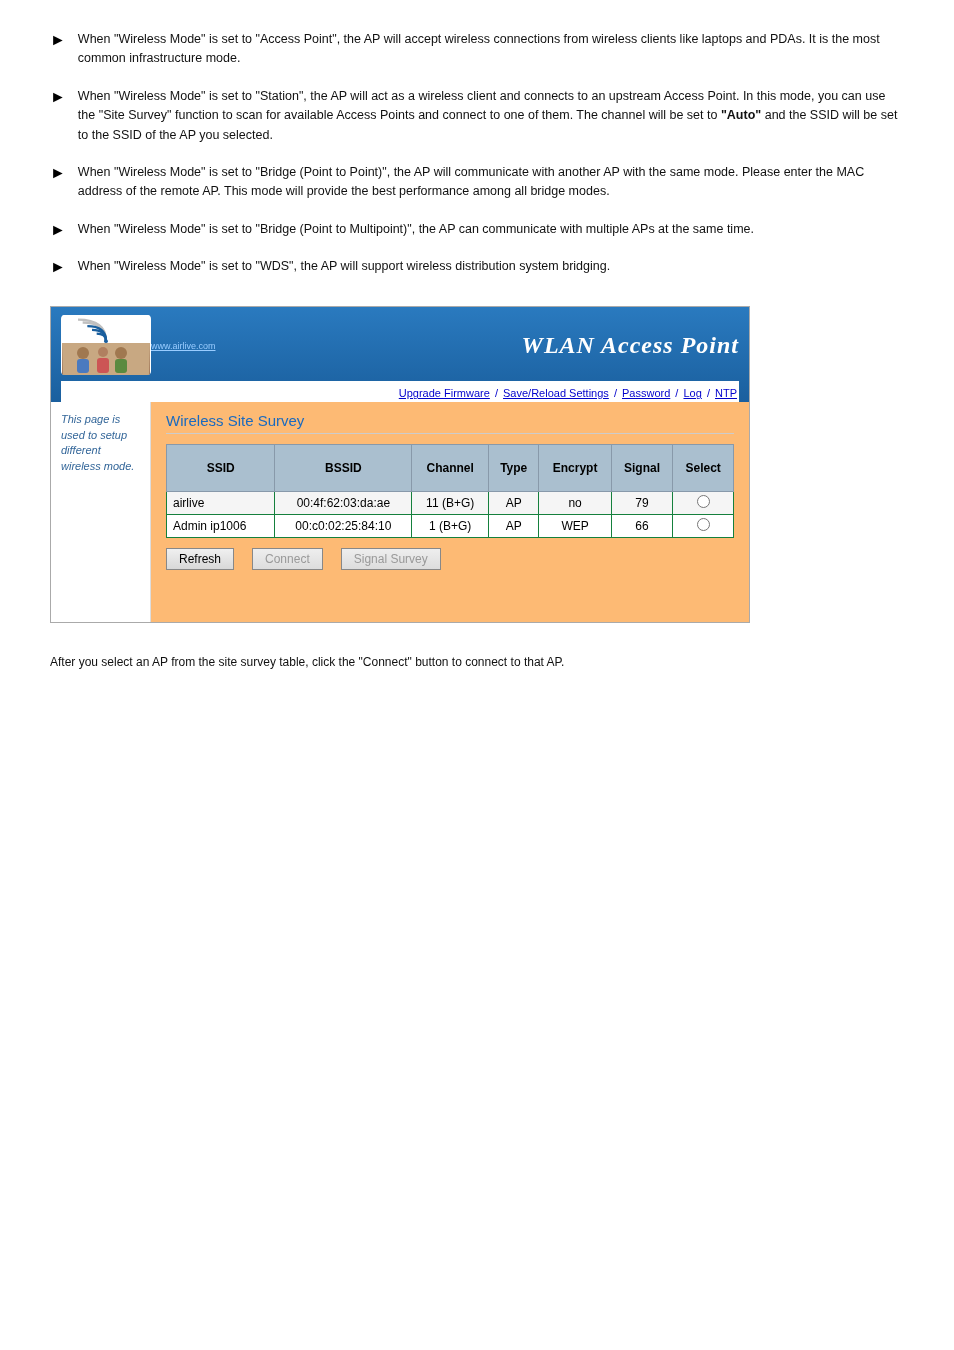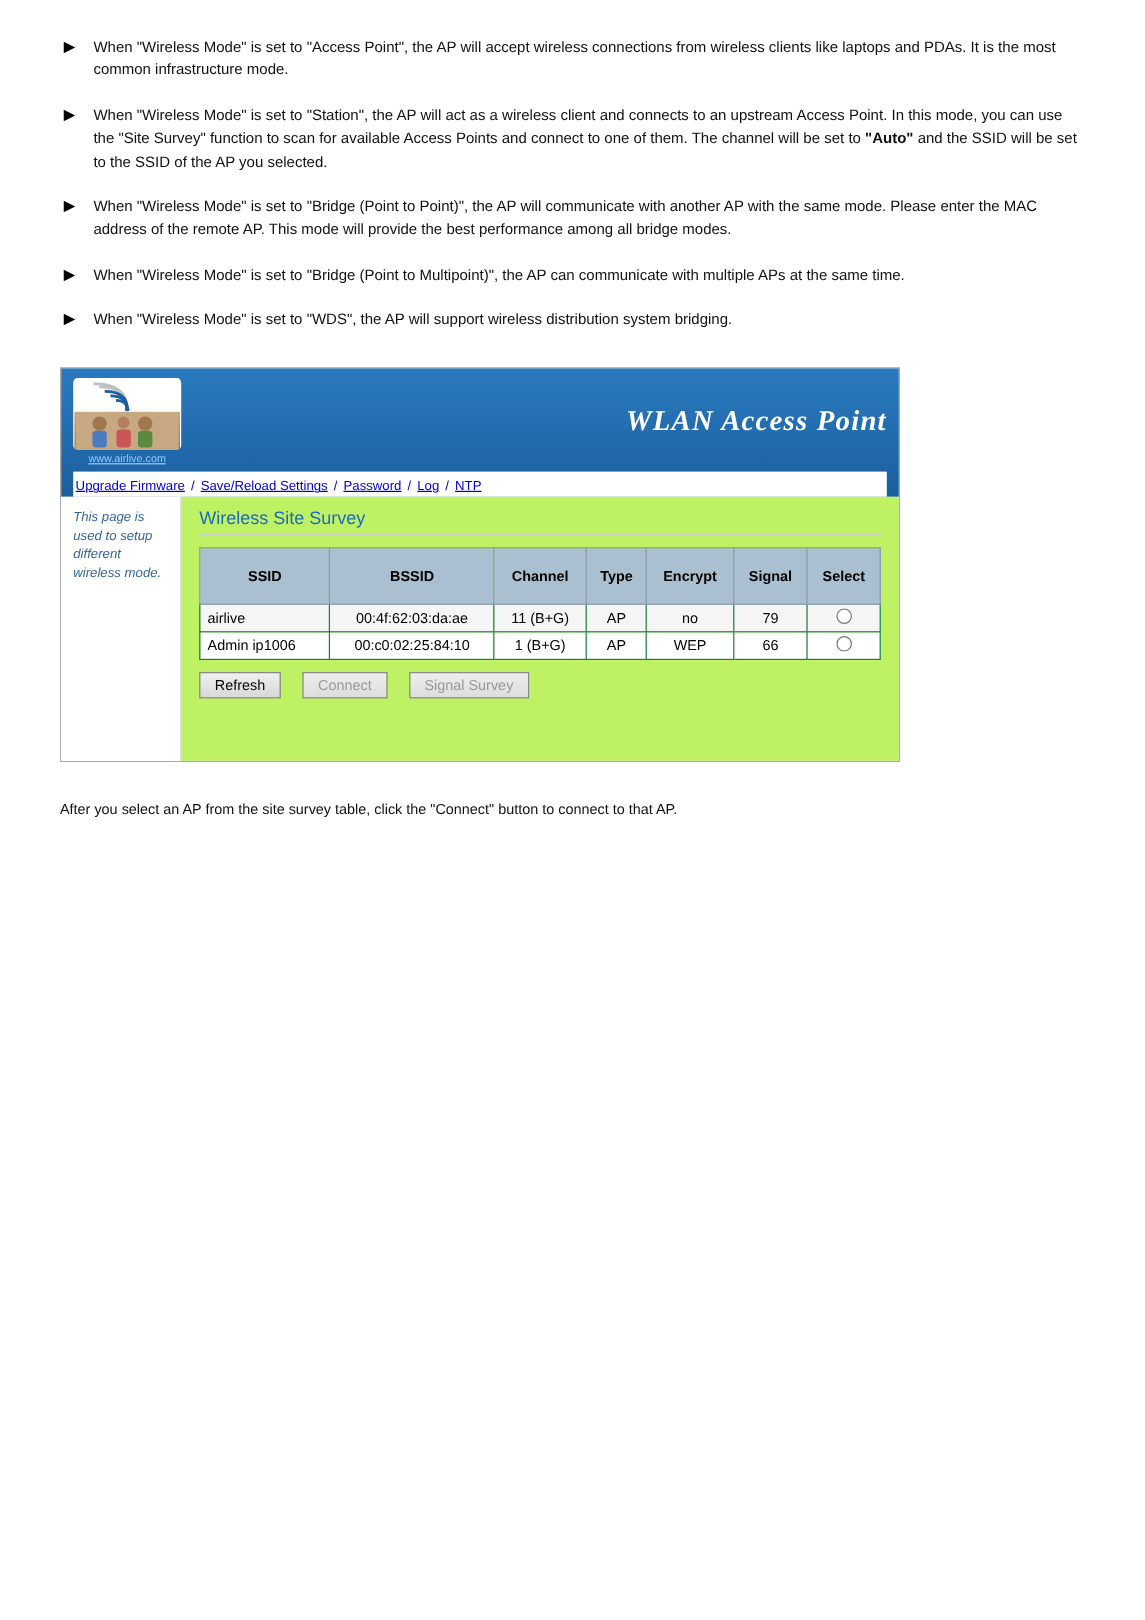--- a/index.html
+++ b/index.html
@@ -55,21 +55,21 @@
 
     .router-title-row {
       display: flex;
       align-items: center;
       margin-bottom: 6px;
     }
 
     .router-logo {
       display: flex;
       align-items: center;
-      flex-direction: column;
+      flex-direction: row;
     }
 
     .logo-img {
       width: 90px;
       height: 60px;
       background: #fff;
       border-radius: 4px;
       display: flex;
       flex-direction: column;
       align-items: center;
@@ -139,21 +139,21 @@
       border-bottom: 1px solid #fff;
       position: relative;
       z-index: 2;
     }
 
     .nav-sub-links {
       font-size: 11px;
       padding: 2px 0 3px 0;
       color: #0000cc;
       width: 100%;
-      text-align: left;
+      text-align: right;
     }
 
     .nav-sub-links a {
       color: #0000cc;
       text-decoration: underline;
       margin: 0 2px;
       font-size: 11px;
     }
 
     .router-body {
@@ -171,21 +171,21 @@
     .sidebar-description {
       font-size: 11px;
       color: #336699;
       font-style: italic;
       line-height: 1.4;
     }
 
     .router-content {
       flex: 1;
       padding: 10px 15px;
-      background: #bef264;
+      background: #fdba74;
     }
 
     .section-title {
       color: #1a6abf;
       font-size: 15px;
       font-weight: normal;
       border-bottom: 1px solid #ccc;
       padding-bottom: 4px;
       margin-bottom: 10px;
     }

